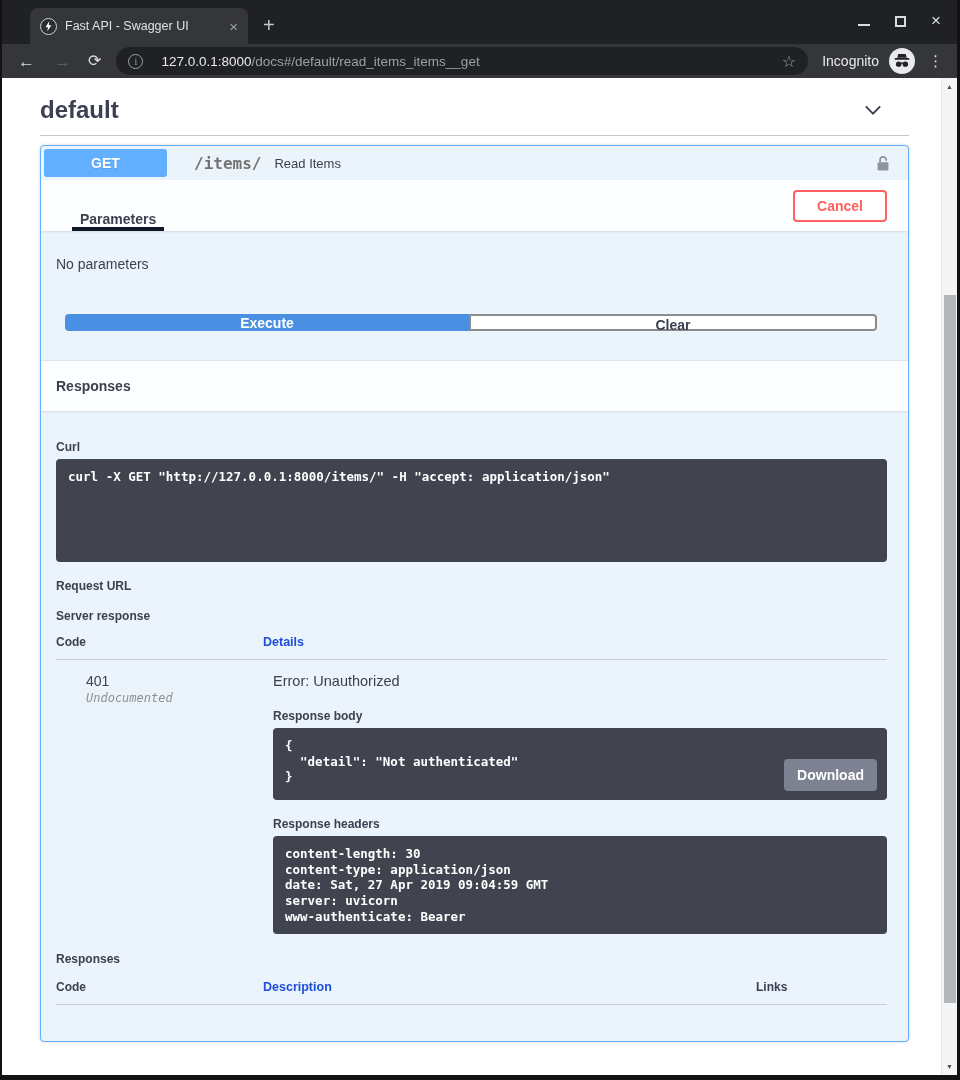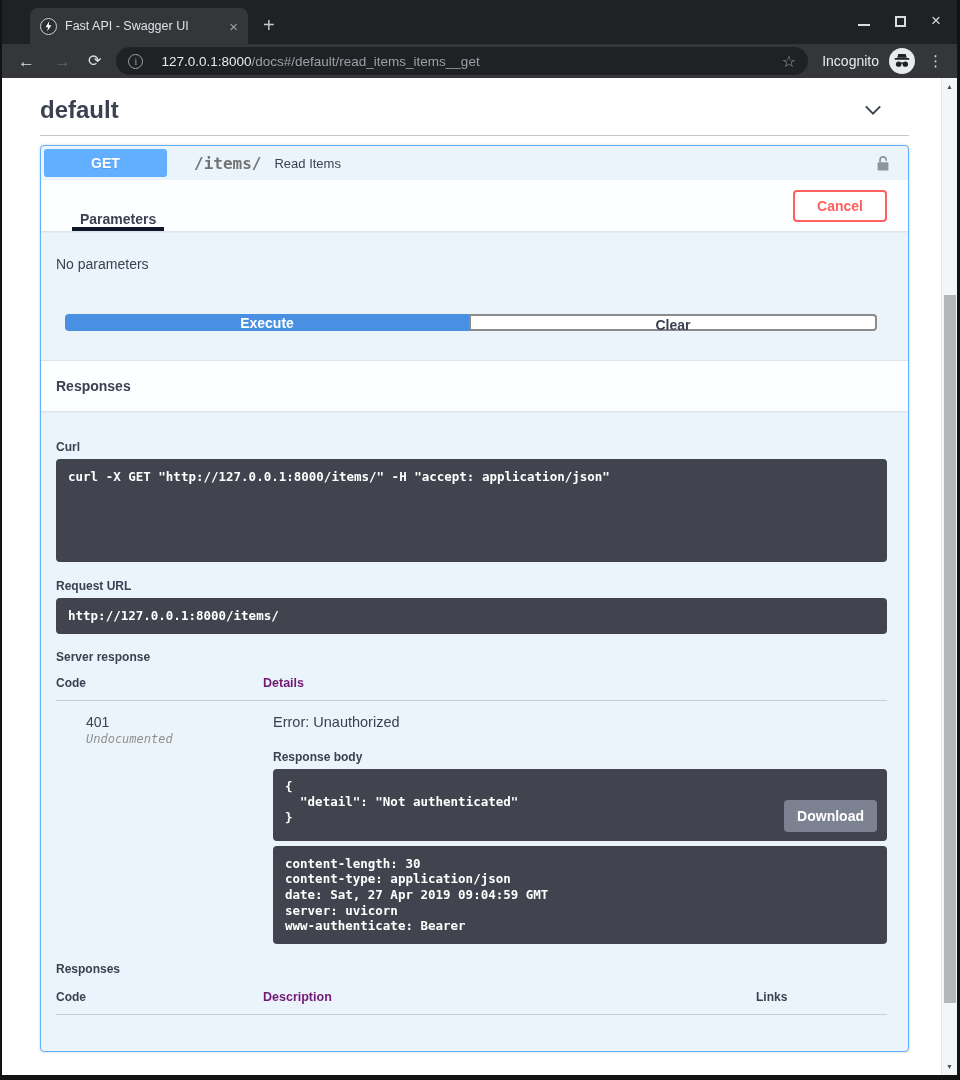--- a/index.html
+++ b/index.html
@@ -84,21 +84,21 @@
   pre.dark { background:#41444e; color:#fff; font-family:"DejaVu Sans Mono",monospace; font-size:12.5px;
              font-weight:600; border-radius:4px; margin:5px 0 0; padding:10px 12px; white-space:pre-wrap;
              word-break:break-word; line-height:1.25; }
   .curl-pre { height:103px; }
   .mt17 { margin-top:17px; } .mt16 { margin-top:16px; } .mt20 { margin-top:20px; } .mt18 { margin-top:18px; }
 
   .thead { display:grid; grid-template-columns:187px 1fr; margin-top:12px; padding-bottom:10px;
            border-bottom:1px solid rgba(59,65,81,.22); align-items:end; }
   .thead3 { grid-template-columns:187px 513px 1fr; margin-top:14px; }
   .th-lg { font-size:12px; font-weight:bold; color:#3b4151; }
-  .th-sm { font-size:12.5px; font-weight:bold; color:#701a75;padding-left:20px; }
+  .th-sm { font-size:12.5px; font-weight:bold; color:#1d4ed8;padding-left:20px; }
 
   .trow { display:grid; grid-template-columns:187px 1fr; padding-top:13px;margin-left:30px; }
   .trow3 { grid-template-columns:187px 513px 1fr; padding-top:12px; }
   .code-val { font-size:14px; color:#3b4151; }
   .undocumented { font-family:"DejaVu Sans Mono",monospace; font-style:italic; font-size:12px; color:#909090; margin-top:2px; }
   .resp-title { font-size:14.5px; color:#3b4151; }
   .body-pre { min-height:72px; position:relative; }
   .download-btn { position:absolute; right:10px; bottom:9px; background:#7d8293; color:#fff; font-weight:bold;
                   font-size:14px; border:none; border-radius:4px; padding:8px 13px; font-family:"Liberation Sans",sans-serif; }
   .headers-pre { padding:12px; line-height:14.6px; }
@@ -189,40 +189,40 @@
         <div class="responses-band">
           <span>Responses</span>
         </div>
 
         <div class="responses-inner">
 
           <span class="block-label">Curl</span>
           <pre class="dark curl-pre">curl -X GET "http://127.0.0.1:8000/items/" -H "accept: application/json"</pre>
 
           <span class="block-label mt17">Request URL</span>
-          <pre class="dark">http://127.0.0.1:8000/items/</pre>
 
           <span class="block-label mt16">Server response</span>
 
           <div class="thead">
             <span class="th-lg">Code</span>
             <span class="th-sm">Details</span>
           </div>
 
           <div class="trow">
             <div>
               <div class="code-val">401</div>
               <div class="undocumented">Undocumented</div>
             </div>
             <div>
               <div class="resp-title">Error: Unauthorized</div>
               <span class="block-label mt20">Response body</span>
               <pre class="dark body-pre"><span>{
   "detail": "Not authenticated"
 }</span><button class="download-btn">Download</button></pre>
+              <span class="block-label mt17">Response headers</span>
               <pre class="dark headers-pre">content-length: 30
 content-type: application/json
 date: Sat, 27 Apr 2019 09:04:59 GMT
 server: uvicorn
 www-authenticate: Bearer</pre>
             </div>
           </div>
 
           <span class="block-label mt18">Responses</span>
 

